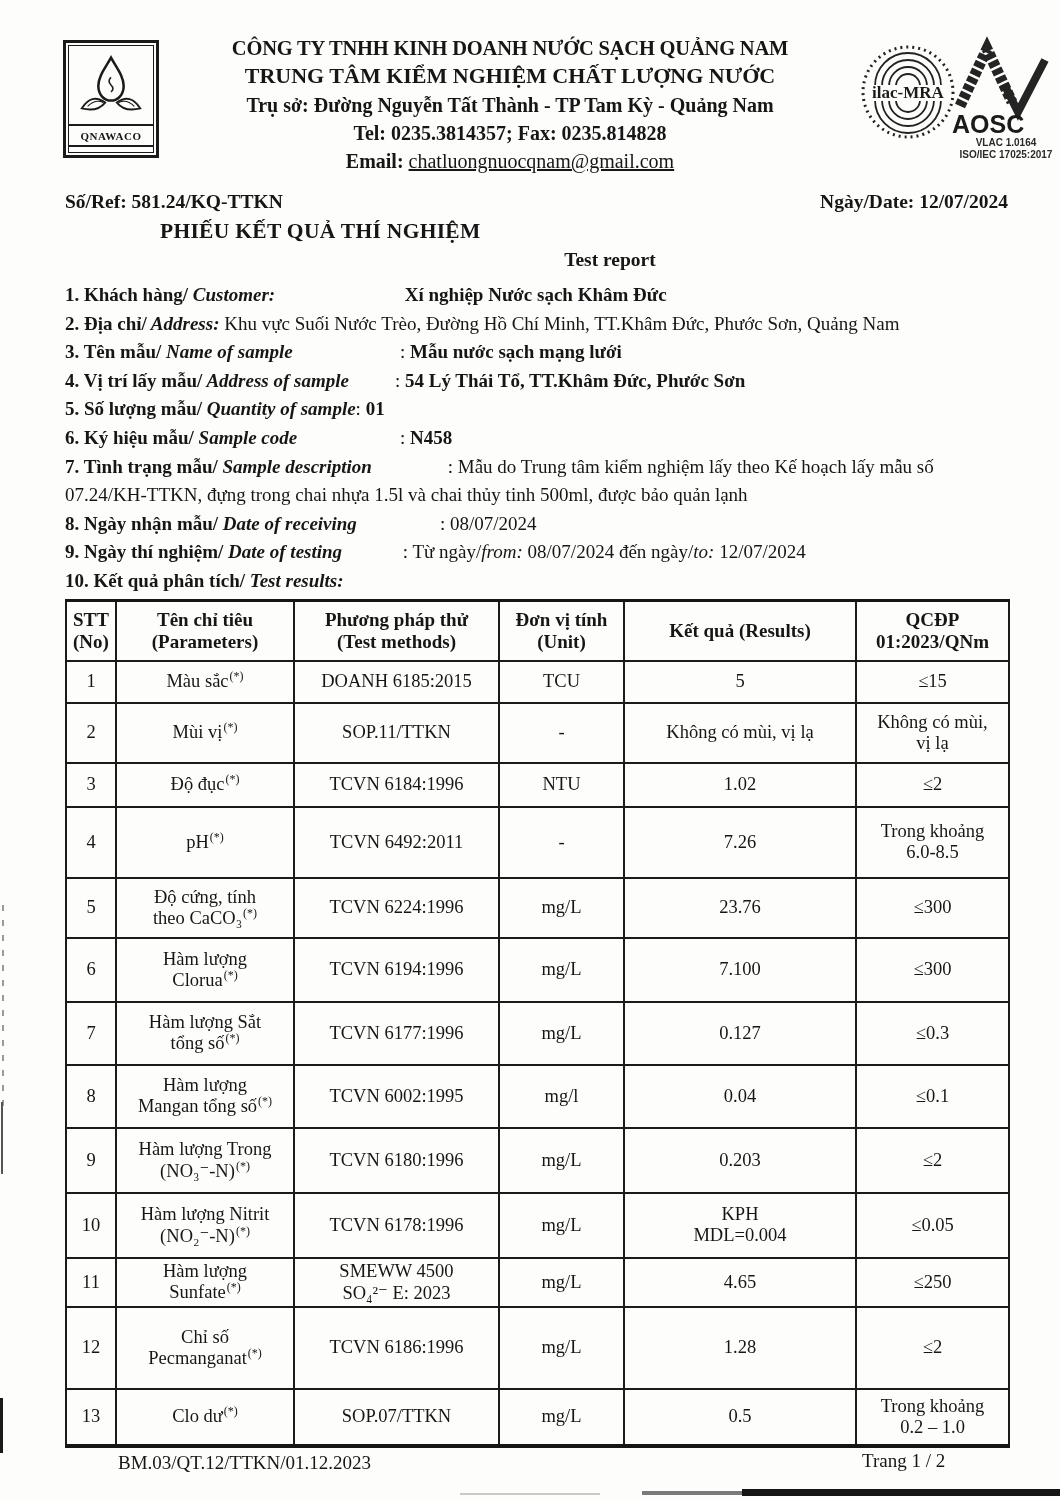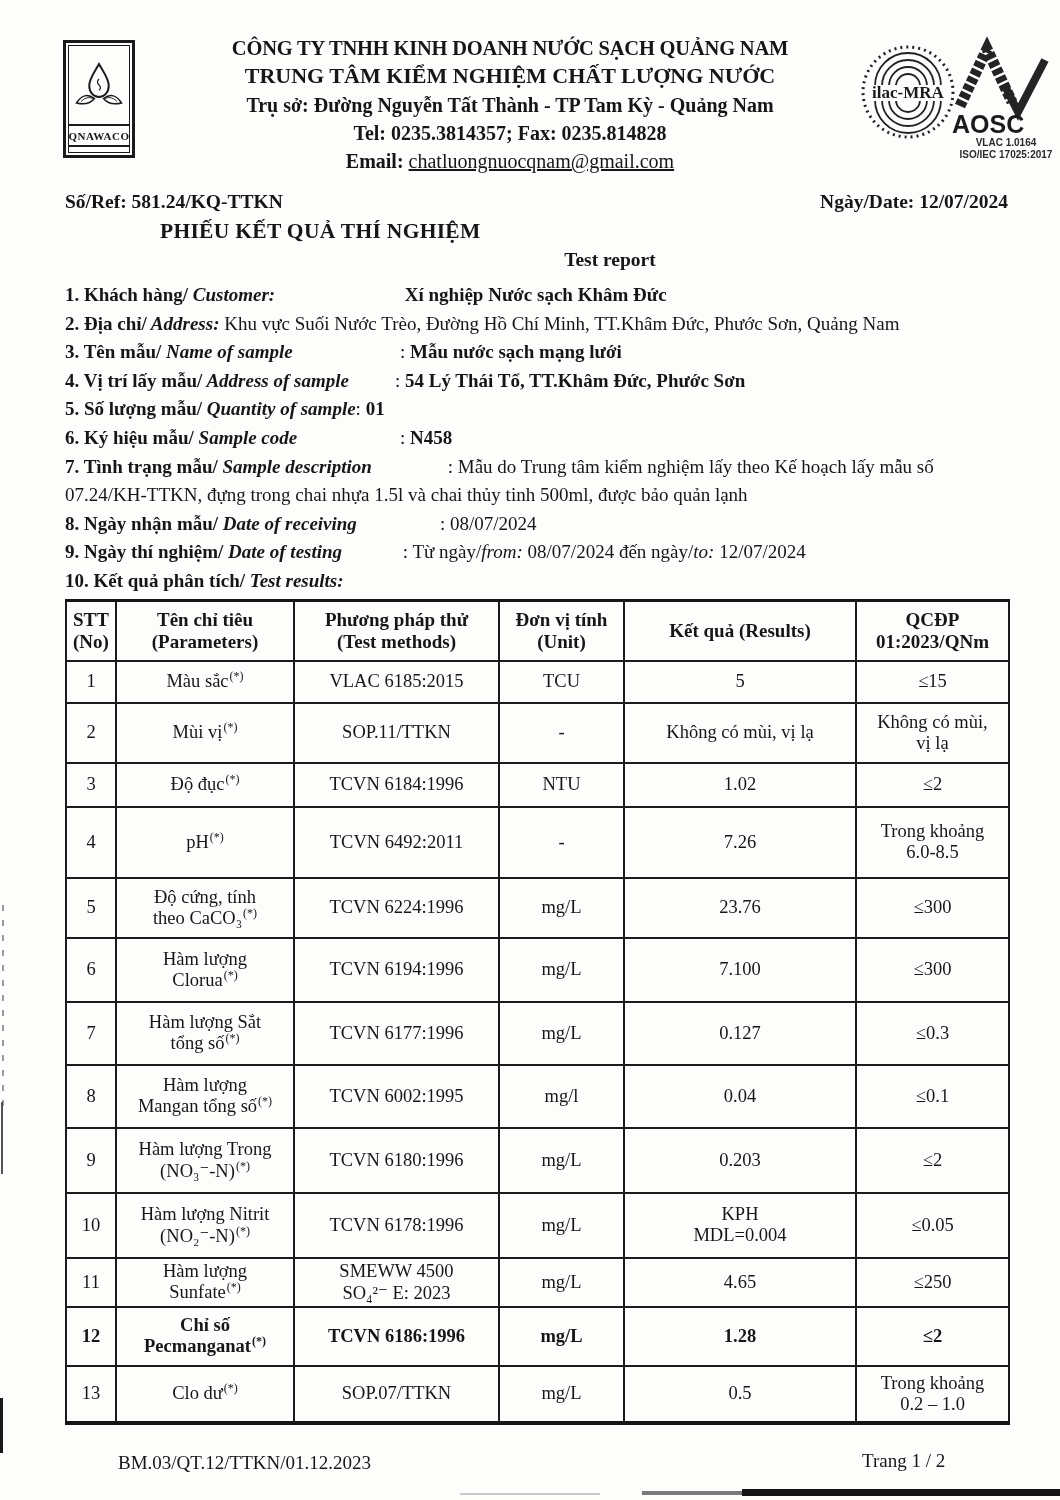--- a/index.html
+++ b/index.html
@@ -5,21 +5,21 @@
   html,body{margin:0;padding:0}
   body{
     width:1060px;height:1500px;position:relative;overflow:hidden;
     background:#fdfdfc;color:#161616;
     font-family:"Liberation Serif","DejaVu Serif",serif;
     -webkit-font-smoothing:antialiased;
   }
   .abs{position:absolute}
 
   
-  .logo-left{left:63px;top:40px;width:72px;height:118px;border:3px solid #1b1b1b;padding:2px;box-sizing:border-box}
+  .logo-left{left:63px;top:40px;width:96px;height:118px;border:3px solid #1b1b1b;padding:2px;box-sizing:border-box}
   .logo-left-inner{border:1px solid #1b1b1b;width:100%;height:100%;box-sizing:border-box;display:flex;flex-direction:column}
   .logo-drop{flex:1;display:flex;align-items:center;justify-content:center}
   .logo-strip{height:19px;margin:0 0 5px 0;border-top:2px solid #1b1b1b;border-bottom:2px solid #1b1b1b;
     display:flex;align-items:center;justify-content:center;font-weight:bold;font-size:11px;letter-spacing:.5px}
   .hdr-center{left:150px;top:36px;width:720px;text-align:center;line-height:1.2}
   .hdr1{font-size:20.5px;font-weight:bold;letter-spacing:-.2px}
   .hdr2{font-size:22px;font-weight:bold;margin-top:2px}
   .hdr3{font-size:20px;font-weight:bold;margin-top:4px}
   .hdr4{font-size:20px;font-weight:bold;margin-top:4px}
   .hdr5{font-size:20px;font-weight:bold;margin-top:4px}
@@ -166,21 +166,21 @@
 (Unit)</th>
           <th class="pre">Kết quả (Results)</th>
           <th class="pre">QCĐP
 01:2023/QNm</th>
         </tr>
       </thead>
     <tbody>
         <tr style="height: 42px;">
           <td>1</td>
           <td><span class="pre">Màu sắc</span><span class="sup">(*)</span></td>
-          <td class="pre">VLAC 6185:2015</td>
+          <td class="pre">DOANH 6185:2015</td>
           <td>TCU</td>
           <td class="pre">5</td>
           <td class="pre">≤15</td>
         </tr>
         <tr style="height: 60px;">
           <td>2</td>
           <td><span class="pre">Mùi vị</span><span class="sup">(*)</span></td>
           <td class="pre">SOP.11/TTKN</td>
           <td>-</td>
           <td class="pre">Không có mùi, vị lạ</td>
@@ -262,21 +262,21 @@
         <tr style="height: 49px;">
           <td>11</td>
           <td><span class="pre">Hàm lượng
 Sunfate</span><span class="sup">(*)</span></td>
           <td class="pre">SMEWW 4500
 SO₄²⁻ E: 2023</td>
           <td>mg/L</td>
           <td class="pre">4.65</td>
           <td class="pre">≤250</td>
         </tr>
-        <tr style="height: 59px; font-weight: bold;">
+        <tr style="height: 82px;">
           <td>12</td>
           <td><span class="pre">Chỉ số
 Pecmanganat</span><span class="sup">(*)</span></td>
           <td class="pre">TCVN 6186:1996</td>
           <td>mg/L</td>
           <td class="pre">1.28</td>
           <td class="pre">≤2</td>
         </tr>
         <tr style="height: 57px;">
           <td>13</td>

